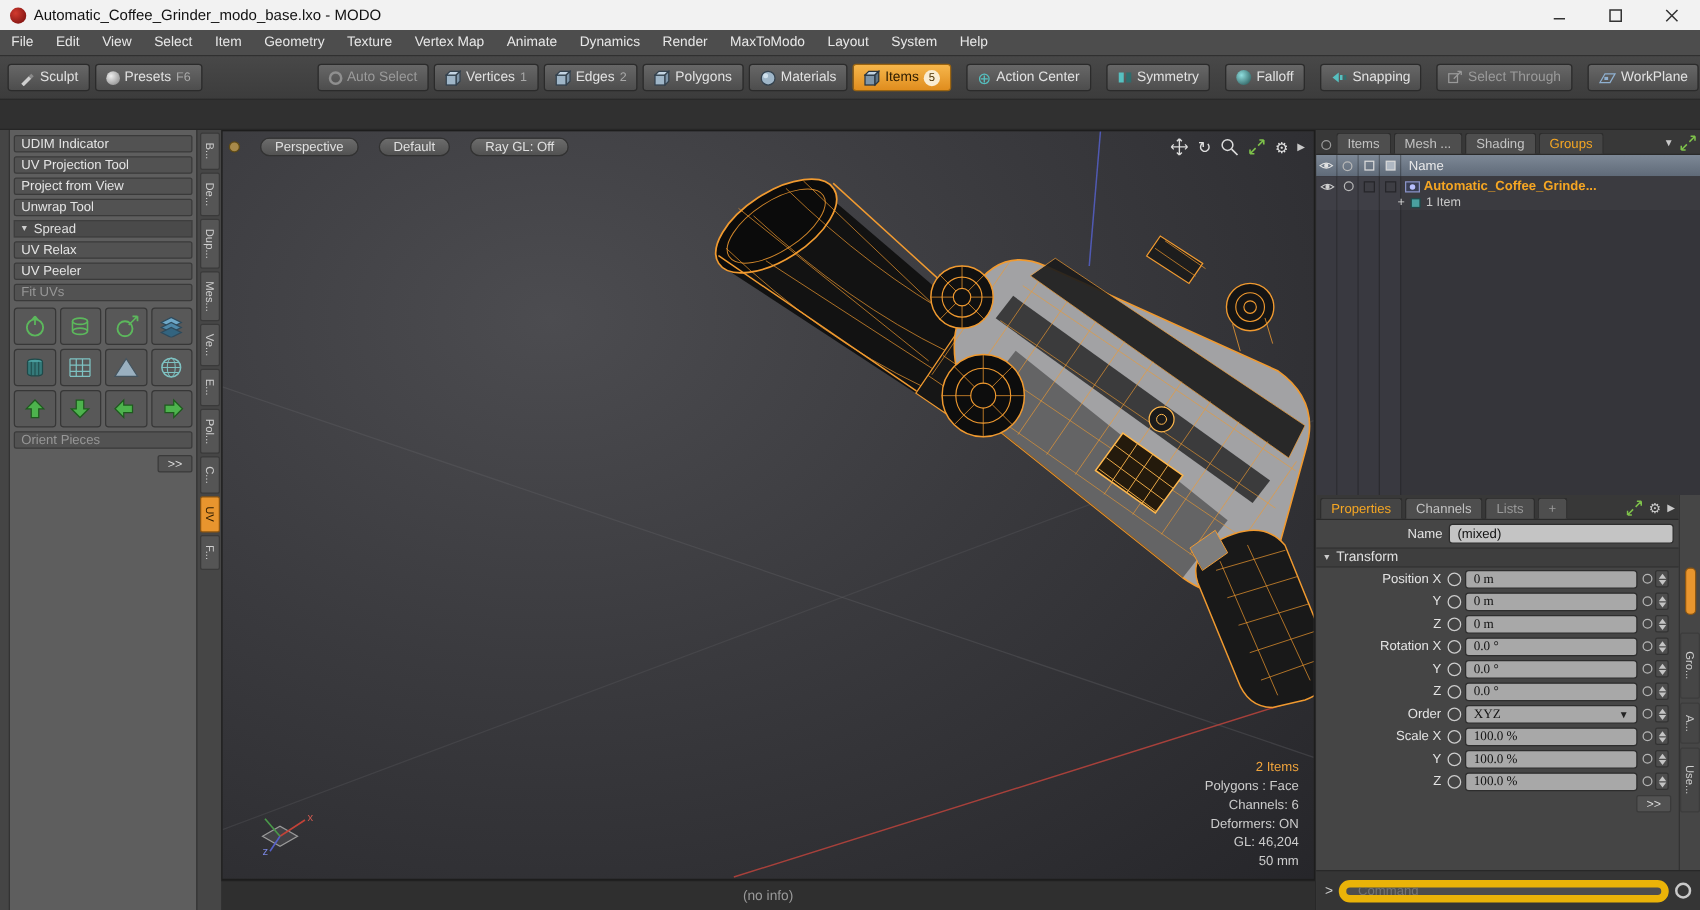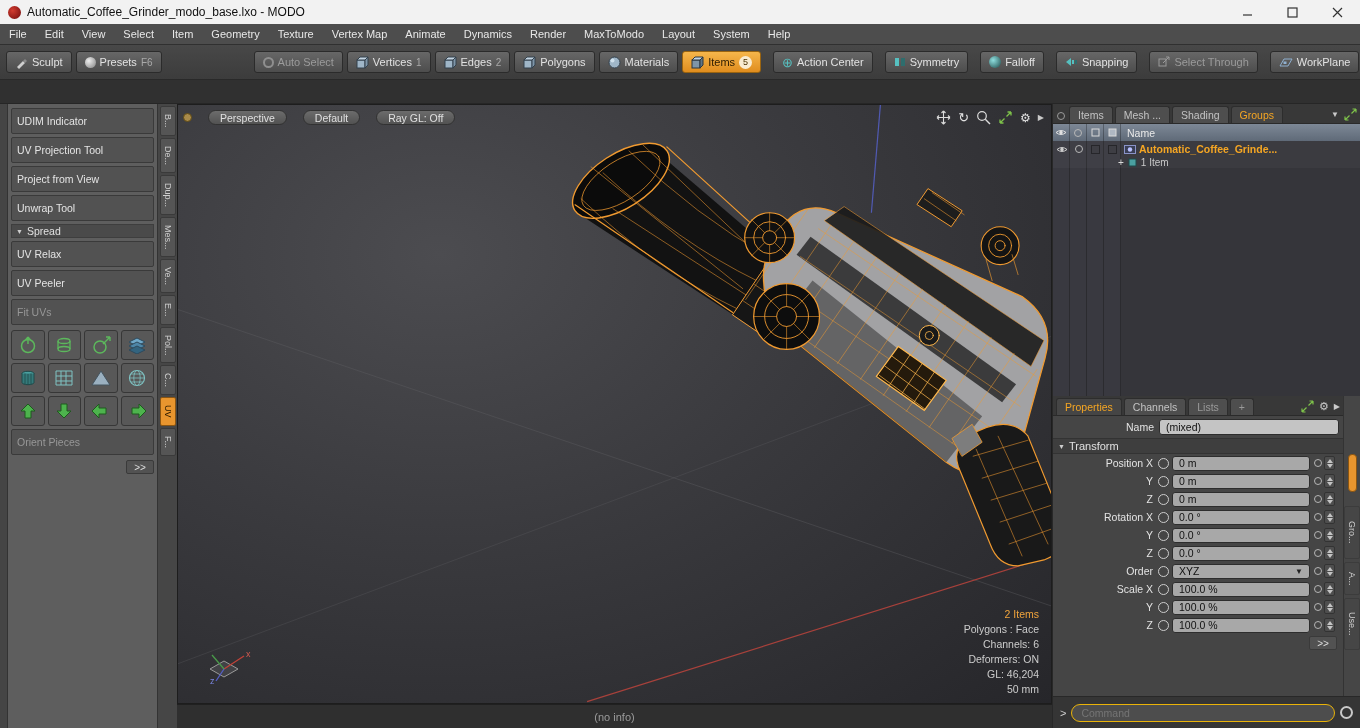--- a/index.html
+++ b/index.html
@@ -34,21 +34,21 @@
   .teal{color:#56c0c0;font-size:13px;line-height:13px}
 
   
   .gapstrip{height:24px;background:#303030;border-bottom:1px solid #262626}
   .content{height:624px;display:flex}
 
   
   .left{width:177px;background:#5e5e5e;display:flex}
   .left-edge{width:8px;background:#454545;border-right:1px solid #333}
   .left-main{flex:1;padding:4px 3px;display:flex;flex-direction:column;gap:3px}
-  .sbtn{height:26px;background:#525252;border:1px solid #3a3a3a;border-radius:2px;color:#e4e4e4;
+  .sbtn{height:14px;background:#525252;border:1px solid #3a3a3a;border-radius:2px;color:#e4e4e4;
     font-size:10.5px;display:flex;align-items:center;padding:0 5px;white-space:nowrap;overflow:hidden}
   .sbtn.disabled{color:#979797}
   .sheader{height:14px;background:#4a4a4a;border:1px solid #3e3e3e;color:#e0e0e0;display:flex;
     align-items:center;gap:4px;padding:0 4px;font-size:10.5px}
   .tri{font-size:7px;color:#cdcdcd}
   .icon-grid{display:grid;grid-template-columns:repeat(4,1fr);gap:3px;margin-top:2px}
   .ibtn{height:30px;background:#585858;border:1px solid #373737;border-radius:3px;display:flex;
     align-items:center;justify-content:center}
   .more-row{display:flex;justify-content:flex-end;margin-top:2px}
   .more-btn{width:28px;height:14px;background:#525252;border:1px solid #3a3a3a;border-radius:2px;
@@ -109,38 +109,38 @@
   .props-main{flex:1;display:flex;flex-direction:column;min-width:0}
   .name-row{height:22px;display:flex;align-items:center;padding:3px 4px}
   .plabel{width:102px;text-align:right;padding-right:5px;color:#e3e3e3;font-size:10.5px;white-space:nowrap}
   .nfield{flex:1;height:16px;background:#c4c4c4;border:1px solid #2d2d2d;border-radius:3px;color:#111;
     font-size:10.5px;padding:0 6px;font-family:"Liberation Sans",sans-serif}
   .theader{height:16px;background:#3e3e3e;border-top:1px solid #333;border-bottom:1px solid #333;
     display:flex;align-items:center;gap:4px;padding:0 5px;color:#e0e0e0}
   .prow{height:18px;display:flex;align-items:center;padding:1px 3px}
   .ring{width:11px;height:11px;border-radius:50%;border:1.5px solid #cdcdcd;margin-right:3px;flex:none}
   .pfield{width:138px;height:15px;background:#a8a8a8;border:1px solid #2d2d2d;border-radius:3px;color:#111;
-    font-size:10.5px;padding:0 6px;font-family:Liberation Sans, sans-serif}
+    font-size:10.5px;padding:0 6px;font-family:Liberation Serif, serif}
   .pselect{display:flex;align-items:center}
   .dd-arrow{margin-left:auto;font-size:8px;color:#222}
   .mini-circle{width:8px;height:8px;border-radius:50%;border:1.5px solid #b5b5b5;margin:0 2px 0 4px;flex:none}
   .mini-spin{width:11px;height:14px;background:#4e4e4e;border:1px solid #333;border-radius:2px;display:flex;
     flex-direction:column;align-items:center;justify-content:center;gap:1px;flex:none}
   .spin-t{width:0;height:0;border-left:3px solid transparent;border-right:3px solid transparent;border-bottom:4px solid #c4c4c4}
   .spin-b{width:0;height:0;border-left:3px solid transparent;border-right:3px solid transparent;border-top:4px solid #c4c4c4}
   .props-filler{flex:1}
   .props-more{display:flex;justify-content:flex-end;padding:2px 6px}
   .props-side{width:17px;background:#464646;border-left:1px solid #333;display:flex;flex-direction:column;align-items:center}
   .oscroll{width:9px;height:38px;background:#e8952e;border:1px solid #8a5512;border-radius:4px;margin-top:58px}
   .side-tabs{margin-top:14px;display:flex;flex-direction:column;gap:3px;align-items:center}
 
   .cmd-bar{height:32px;background:#353535;border-top:1px solid #282828;display:flex;align-items:center;
     padding:0 7px;gap:5px}
   .cmd-prompt{color:#cfcfcf}
-  .cmd-input{flex:1;height:18px;background:#4d4d4d;border:1px solid #eab308;border-radius:9px;color:#ddd;
+  .cmd-input{flex:1;height:18px;background:#4d4d4d;border:6px solid #eab308;border-radius:9px;color:#ddd;
     padding:0 9px;font-size:10.5px;font-family:"Liberation Sans",sans-serif}
   .cmd-icon{width:13px;height:13px;border:2px solid #c9c9c9;border-radius:50%;flex:none}
 </style>
 </head>
 <body>
 
 <div class="titlebar">
   <span class="app-icon"></span>
   <span>Automatic_Coffee_Grinder_modo_base.lxo - MODO</span>
   <div class="win-controls">

